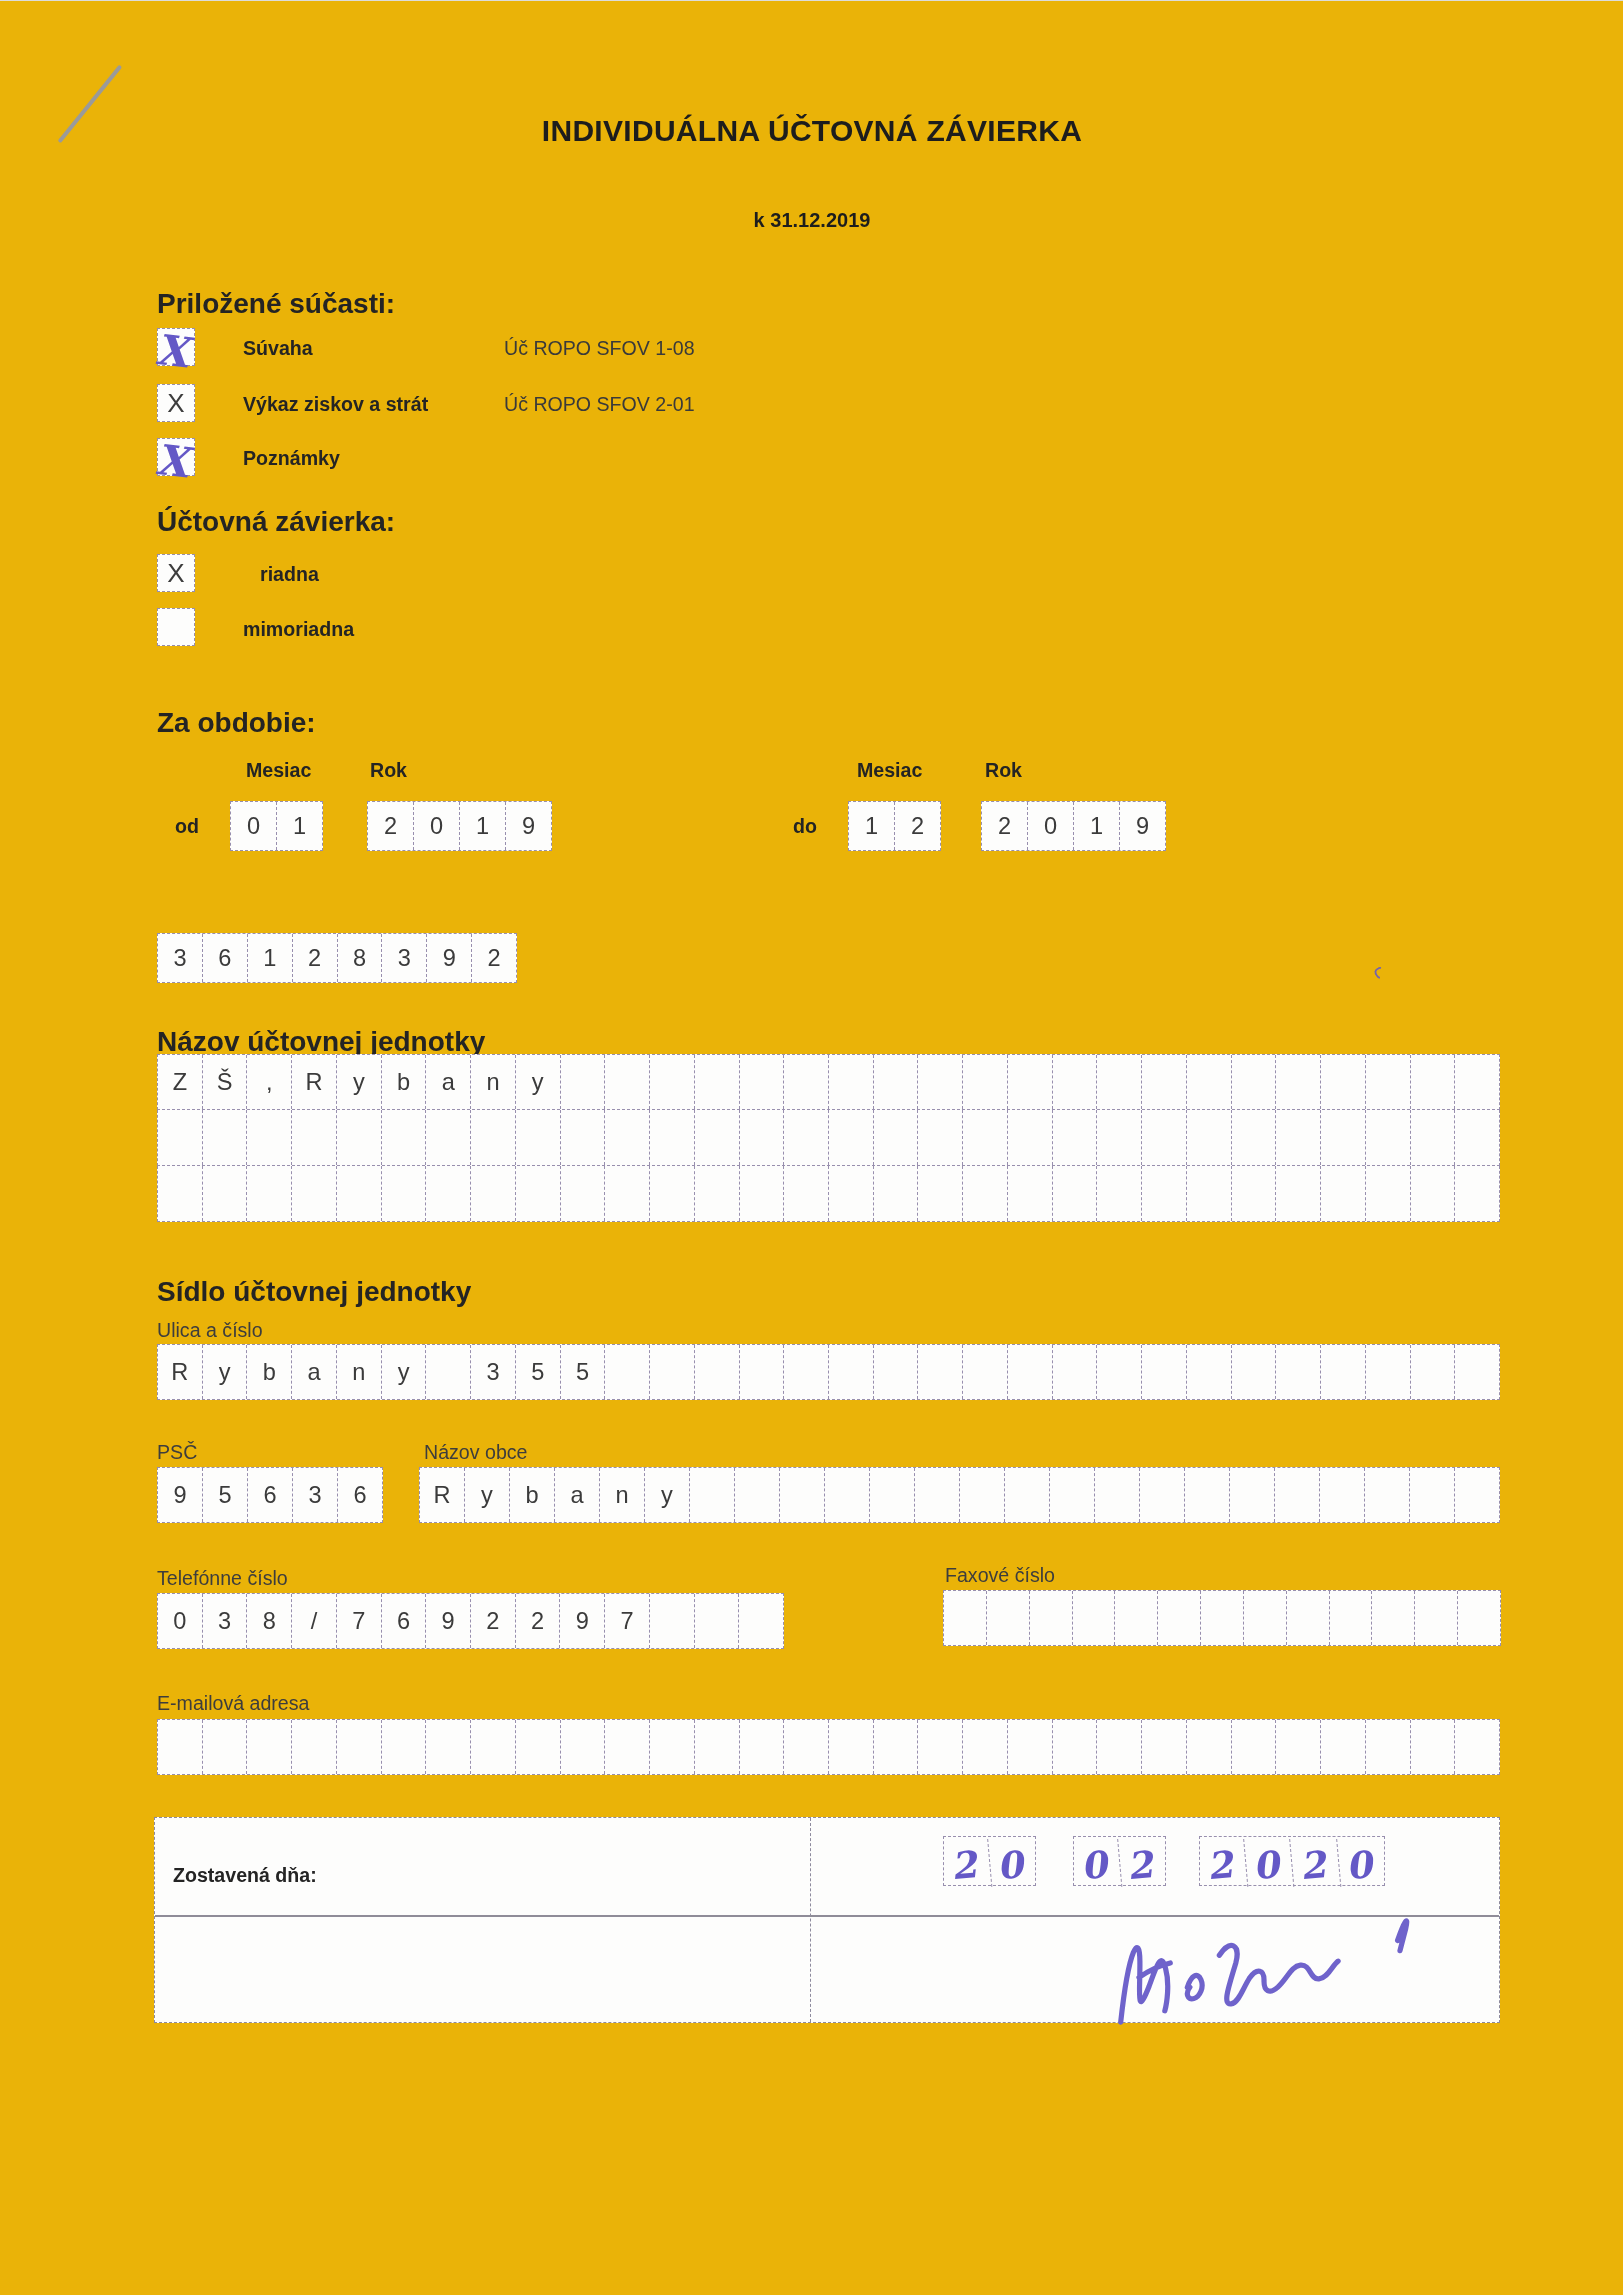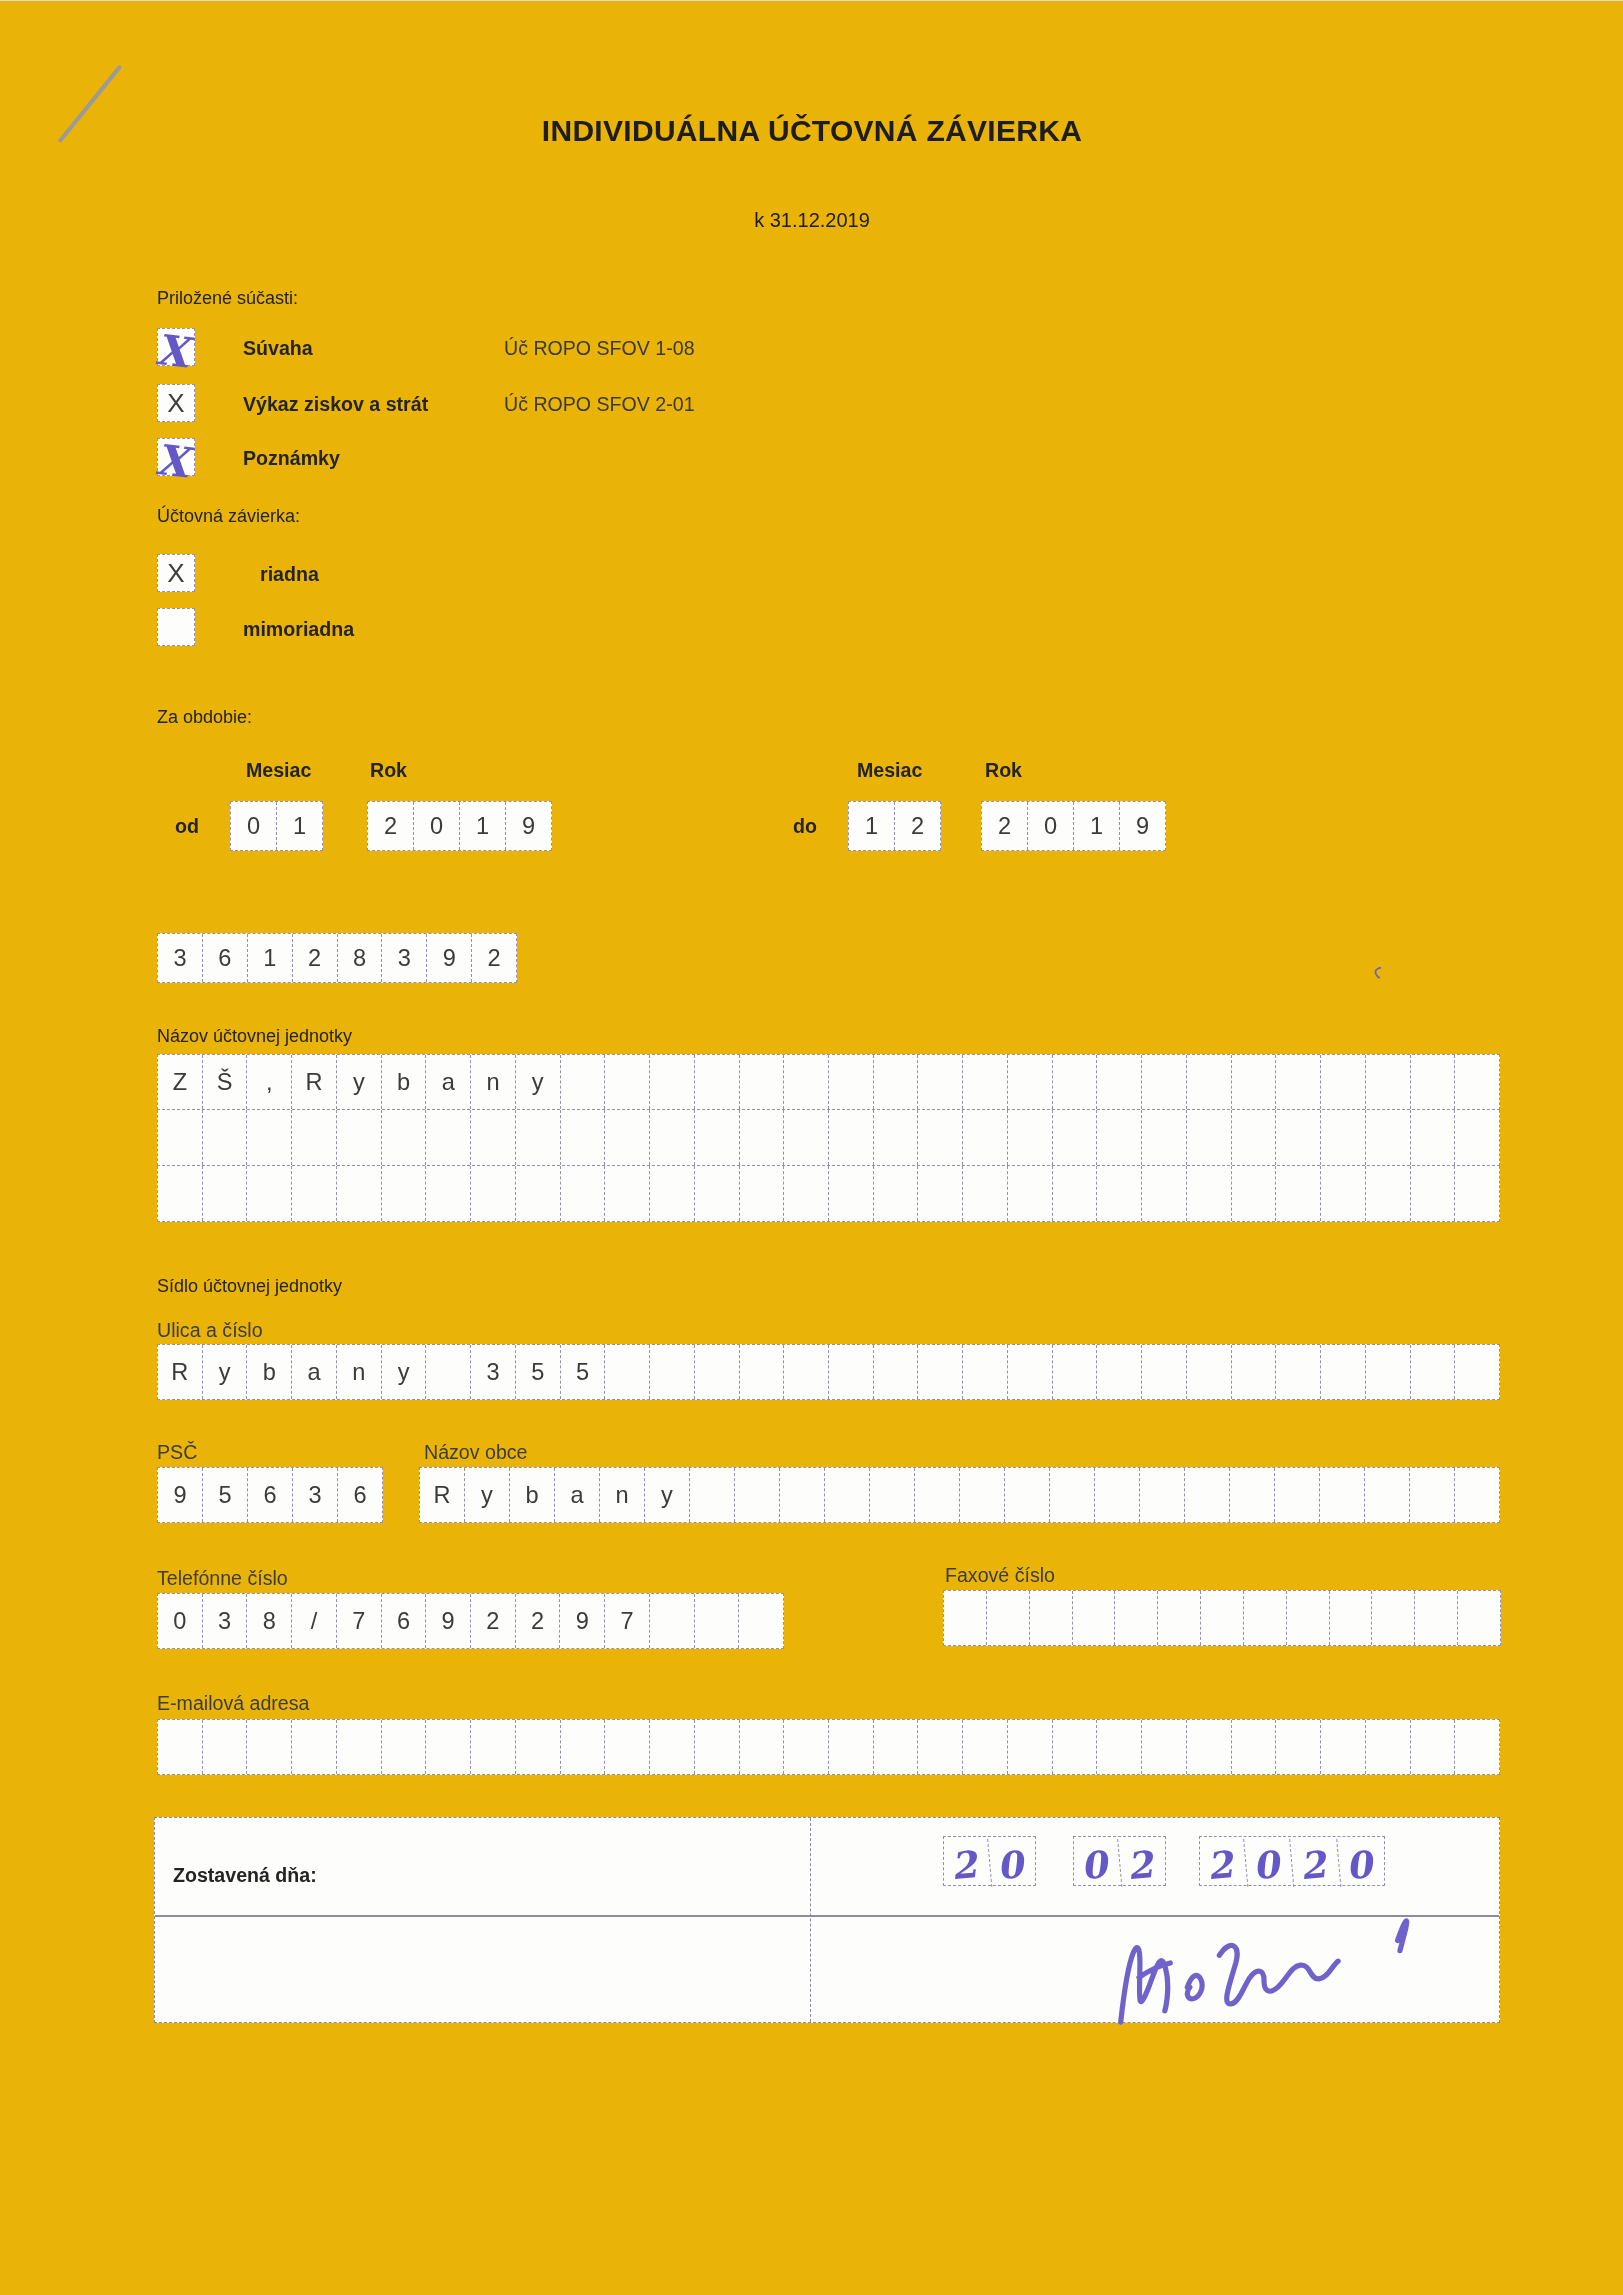--- a/index.html
+++ b/index.html
@@ -10,22 +10,22 @@
   *{box-sizing:border-box}
   html,body{margin:0;padding:0;background:#dcdcdc}
   .page{
     position:relative;width:1624px;height:2295px;margin:1px auto;
     background:#eab308;font-family:"Liberation Sans",sans-serif;color:var(--txt);
     overflow:hidden;
   }
   .abs{position:absolute}
   .center{left:0;width:100%;text-align:center}
   .title{font-size:30px;font-weight:700;color:#1d1d1d;letter-spacing:0.3px}
-  .subtitle{font-size:20px;font-weight:400;color:#1d1d1d}
-  .sec{font-size:18px;font-weight:400;color:#242424}
+  .subtitle{font-size:20px;font-weight:700;color:#1d1d1d}
+  .sec{font-size:28px;font-weight:700;color:#242424}
   .lbl{font-size:19.6px;color:#3d3d3d}
   .code{font-size:19.6px;color:#3a3a3a}
   .small-bold{font-size:19.6px;font-weight:700;color:#242424}
 
   .checkbox{
     width:38px;height:38px;border:1.3px dashed var(--gb);
     display:flex;align-items:center;justify-content:center;background:#fdfdfc;
   }
   .xprint{font-size:26px;color:#3d3d3d;line-height:1}
   .xhand{

